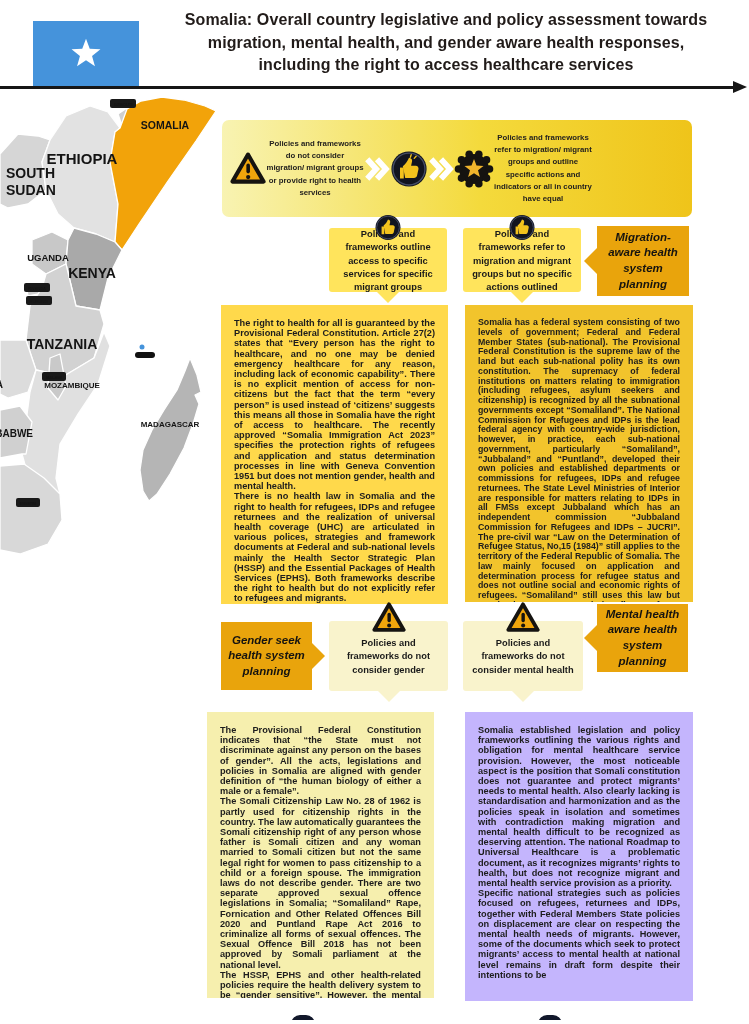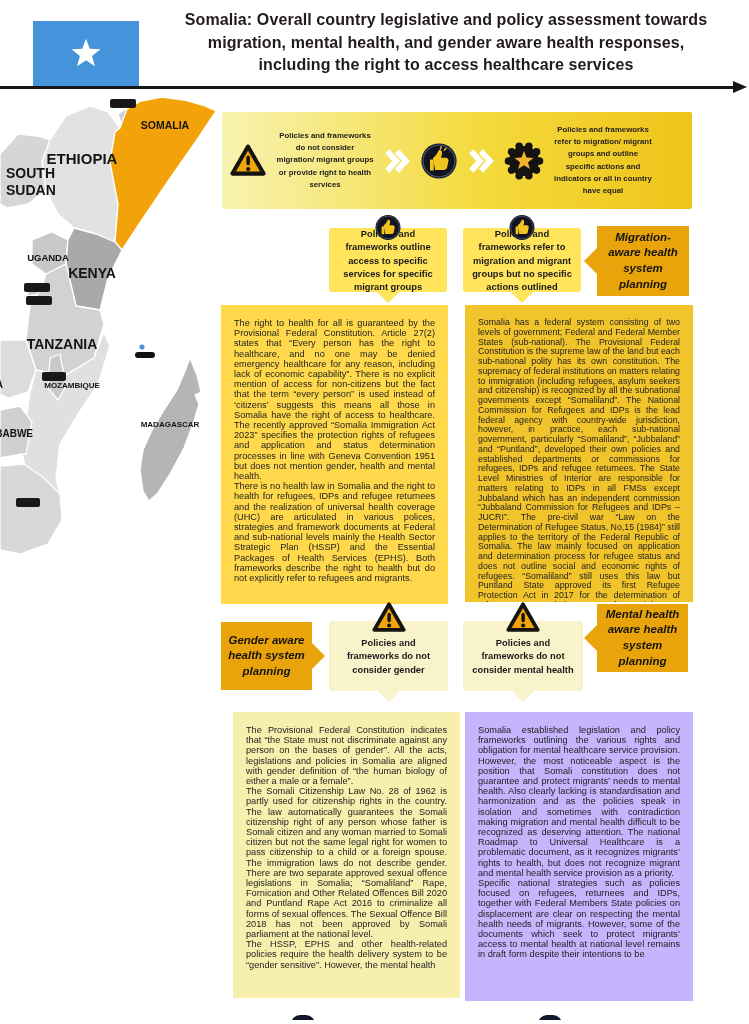--- a/index.html
+++ b/index.html
@@ -13,23 +13,23 @@
   .arrow-line{position:absolute;left:0;top:86px;width:734px;height:3px;background:#161616;}
   .arrow-head{position:absolute;left:733px;top:81px;width:0;height:0;
               border-left:14px solid #161616;border-top:6px solid transparent;border-bottom:6px solid transparent;}
   
   .map{position:absolute;left:0;top:92px;width:222px;height:468px;}
   .map path,.map polygon{stroke:#ffffff;stroke-width:1.3;stroke-linejoin:round;}
   .map text{font-family:"Liberation Sans",sans-serif;font-weight:bold;fill:#141414;}
   .pill{fill:#191919;}
   .pill-txt{fill:#ffffff;font-weight:bold;}
   
-  .legend{position:absolute;left:222px;top:112px;width:470px;height:97px;border-radius:2px;
+  .legend{position:absolute;left:222px;top:120px;width:470px;height:97px;border-radius:7px;
           background:linear-gradient(90deg,#F8F3B2 0%,#F4DA3C 55%,#EFC41A 100%);
-          display:flex;align-items:center;padding:0 8px;box-sizing:border-box;gap:10px;}
+          display:flex;align-items:center;padding:0 8px;box-sizing:border-box;gap:0;}
   .legend-text{font-size:7.8px;font-weight:bold;line-height:1.55;text-align:center;color:#24221f;width:98px;flex:0 0 auto;}
   .legend .ic{flex:0 0 auto;display:flex;align-items:center;justify-content:center;}
   .chev{width:26px;height:30px;flex:0 0 auto;}
   
   .hbox{position:absolute;background:#E9A40C;color:#151310;font-weight:bold;font-size:11.5px;
         line-height:1.35;display:flex;align-items:center;justify-content:center;text-align:center;
         padding:4px 6px;box-sizing:border-box;font-style:italic;}
   .tip-right::after{content:"";position:absolute;right:-13px;top:50%;transform:translateY(-50%);
         border-left:13px solid #E9A40C;border-top:13px solid transparent;border-bottom:13px solid transparent;}
   .tip-left::before{content:"";position:absolute;left:-13px;top:50%;transform:translateY(-50%);
@@ -42,24 +42,24 @@
   .callout.bright::after,.callout.pale::after{content:"";position:absolute;bottom:-11px;left:50%;
            transform:translateX(-50%);border:11px solid transparent;border-bottom:0;}
   .callout.bright::after{border-top-color:#FFE45C;}
   .callout.pale::after{border-top-color:#F9F3CC;}
   .badge{position:absolute;left:50%;transform:translateX(-50%);}
   .badge.thumb{top:-14px;width:27px;height:27px;}
   .badge.warn{top:-19px;width:34px;height:31px;}
   
   .tblock{position:absolute;text-align:justify;font-size:9.2px;line-height:1.11;color:#1d1d1d;
           padding:13px 13px;box-sizing:border-box;overflow:hidden;}
-  .tblock p{margin:0;}
+  .tblock p{margin:0;font-weight:bold;}
   #block-migrants{left:221px;top:305px;width:227px;height:299px;background:#FFD94B;}
   #block-migration{left:465px;top:305px;width:228px;height:297px;background:#F2C42C;font-size:8.8px;}
-  #block-gender{left:233px;top:712px;width:227px;height:286px;background:#F6EFAE;}
+  #block-gender{left:207px;top:712px;width:227px;height:286px;background:#F6EFAE;}
   #block-mental{left:465px;top:712px;width:228px;height:289px;background:#c4b5fd;}
   .stub{position:absolute;width:24px;height:9px;background:#12182b;border-radius:12px 12px 0 0;}
 </style>
 </head>
 <body>
 
 <div class="page">
 
   <div class="flag">
     <svg width="38" height="38" viewBox="0 0 40 40">
@@ -203,21 +203,21 @@
 
   <div class="tblock" id="block-migrants">
     <p>The right to health for all is guaranteed by the Provisional Federal Constitution.  Article 27(2) states that “Every person has the right to healthcare, and no one may be denied emergency healthcare for any reason, including lack of economic capability”. There is no explicit mention of access for non-citizens but the fact that the term “every person” is used instead of ‘citizens’ suggests this means all those in Somalia have the right of access to healthcare. The recently approved “Somalia Immigration Act 2023” specifies the protection rights of refugees and application and status determination processes in line with Geneva Convention 1951 but does not mention gender, health and mental health.</p>
     <p>There is no health law in Somalia and the right to health for refugees, IDPs and refugee returnees and the realization of universal health coverage (UHC) are articulated in various polices, strategies and framework documents at Federal and sub-national levels mainly the Health Sector Strategic Plan (HSSP) and the Essential Packages of Health Services (EPHS). Both frameworks describe the right to health but do not explicitly refer to refugees and migrants.</p>
   </div>
   <div class="tblock" id="block-migration">
     <p>Somalia has a federal system consisting of two levels of government; Federal and Federal Member States (sub-national). The Provisional Federal Constitution is the supreme law of the land but each sub-national polity has its own constitution. The supremacy of federal institutions on matters relating to immigration (including refugees, asylum seekers and citizenship) is recognized by all the subnational governments except “Somaliland”. The National Commission for Refugees and IDPs is the lead federal agency with country-wide jurisdiction, however, in practice, each sub-national government, particularly “Somaliland”, “Jubbaland” and “Puntland”, developed their own policies and established departments or commissions for refugees, IDPs and refugee returnees. The State Level Ministries of Interior are responsible for matters relating to IDPs in all FMSs except Jubbaland which has an independent commission “Jubbaland Commission for Refugees and IDPs – JUCRI”. The pre-civil war “Law on the Determination of Refugee Status, No,15 (1984)” still applies to the territory of the Federal Republic of Somalia. The law mainly focused on application and determination process for refugee status and does not outline social and economic rights of refugees. “Somaliland” still uses this law but Puntland State approved its first Refugee Protection Act in 2017 for the determination of refugee status and the same refugee rights “as those contained in international conventions to which Somalia ratified”.</p>
   </div>
 
   <div class="hbox tip-right" style="left:221px;top:622px;width:91px;height:68px;">
-    <span>Gender aware health system planning</span>
+    <span>Gender seek health system planning</span>
   </div>
 
   <div class="callout pale" style="left:463px;top:621px;width:120px;height:70px;">
     <span class="badge warn">
       <svg width="34" height="31" viewBox="0 0 44 40">
         <path d="M22 3 L41 36 L3 36 Z" fill="#F0A50C" stroke="#151310" stroke-width="5" stroke-linejoin="round"></path>
         <rect x="20" y="14" width="4.4" height="12" rx="2.2" fill="#151310"></rect>
         <circle cx="22.2" cy="30.5" r="2.6" fill="#151310"></circle>
       </svg>
     </span>

